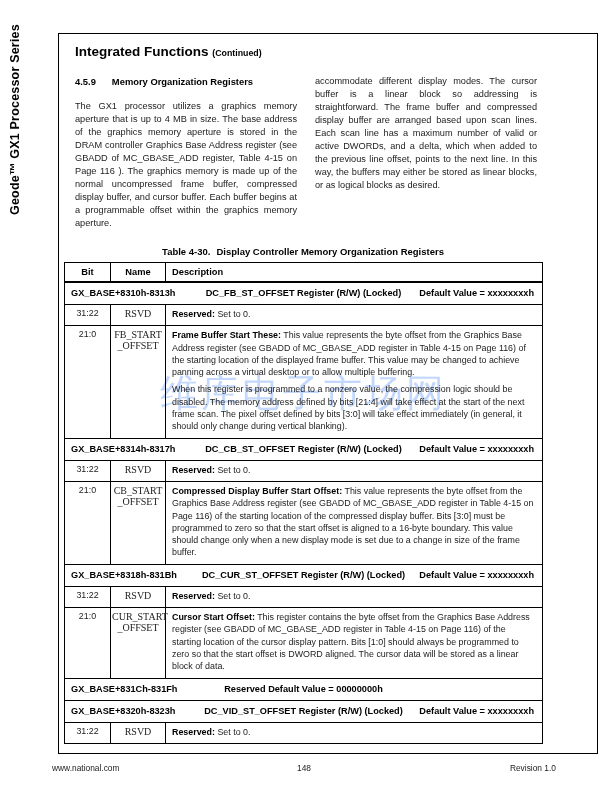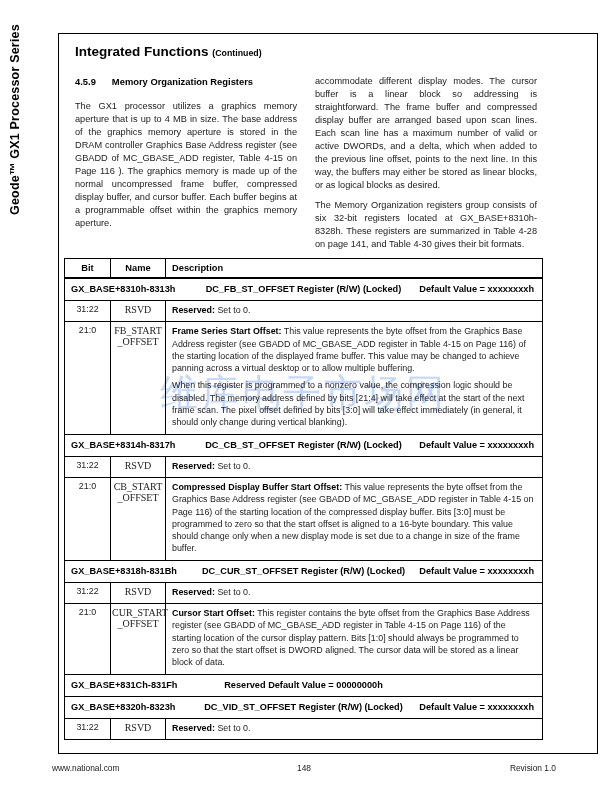--- a/index.html
+++ b/index.html
@@ -91,25 +91,27 @@
 
   <div class="columns">
     <div class="col">
       <div class="sec-heading">
         <span class="num">4.5.9</span><span>Memory Organization Registers</span>
       </div>
       <p>The GX1 processor utilizes a graphics memory aperture that is up to 4 MB in size. The base address of the graphics memory aperture is stored in the DRAM controller Graphics Base Address register (see GBADD of MC_GBASE_ADD register, Table 4-15 on Page 116 ). The graphics memory is made up of the normal uncompressed frame buffer, compressed display buffer, and cursor buffer. Each buffer begins at a programmable offset within the graphics memory aperture.</p>
     </div>
     <div class="col">
       <p>accommodate different display modes. The cursor buffer is a linear block so addressing is straightforward. The frame buffer and compressed display buffer are arranged based upon scan lines. Each scan line has a maximum number of valid or active DWORDs, and a delta, which when added to the previous line offset, points to the next line. In this way, the buffers may either be stored as linear blocks, or as logical blocks as desired.</p>
-      <p>The Memory Organization registers group consists of six 32-bit registers located at GX_BASE+8310h-8328h. These registers are summarized in Table 4-28 on page 141, and Table 4-30 gives their bit formats.</p>
     </div>
   </div>
 
   <div class="table-wrap">
+    <div class="table-caption">
+      <span>Table 4-30.</span><span class="cap-title">Display Controller Memory Organization Registers</span>
+    </div>
     <table class="regs">
       <colgroup>
           <col class="c-bit">
           <col class="c-name">
           <col class="c-desc">
         </colgroup>
       <thead>
         <tr>
           <th>Bit</th>
           <th>Name</th>
@@ -130,21 +132,21 @@
             <td class="bit-td">31:22</td>
             <td class="name-td">RSVD</td>
             <td class="desc-td">
               <p><span class="lead">Reserved:</span> Set to 0.</p>
             </td>
           </tr>
           <tr>
             <td class="bit-td">21:0</td>
             <td class="name-td">FB_START<br>_OFFSET</td>
             <td class="desc-td">
-              <p><span class="lead">Frame Series Start Offset:</span> This value represents the byte offset from the Graphics Base Address register (see GBADD of MC_GBASE_ADD register in Table 4-15 on Page 116) of the starting location of the displayed frame buffer. This value may be changed to achieve panning across a virtual desktop or to allow multiple buffering.</p>
+              <p><span class="lead">Frame Buffer Start These:</span> This value represents the byte offset from the Graphics Base Address register (see GBADD of MC_GBASE_ADD register in Table 4-15 on Page 116) of the starting location of the displayed frame buffer. This value may be changed to achieve panning across a virtual desktop or to allow multiple buffering.</p>
               <p>When this register is programmed to a nonzero value, the compression logic should be disabled. The memory address defined by bits [21:4] will take effect at the start of the next frame scan. The pixel offset defined by bits [3:0] will take effect immediately (in general, it should only change during vertical blanking).</p>
             </td>
           </tr>
           <tr>
             <td class="section-td" colspan="3">
               <div class="reg-header">
                 <span class="rh-center">DC_CB_ST_OFFSET Register (R/W) (Locked)</span>
                 <span class="rh-left">GX_BASE+8314h-8317h</span>
                 <span class="rh-right">Default Value = xxxxxxxxh</span>
               </div>

